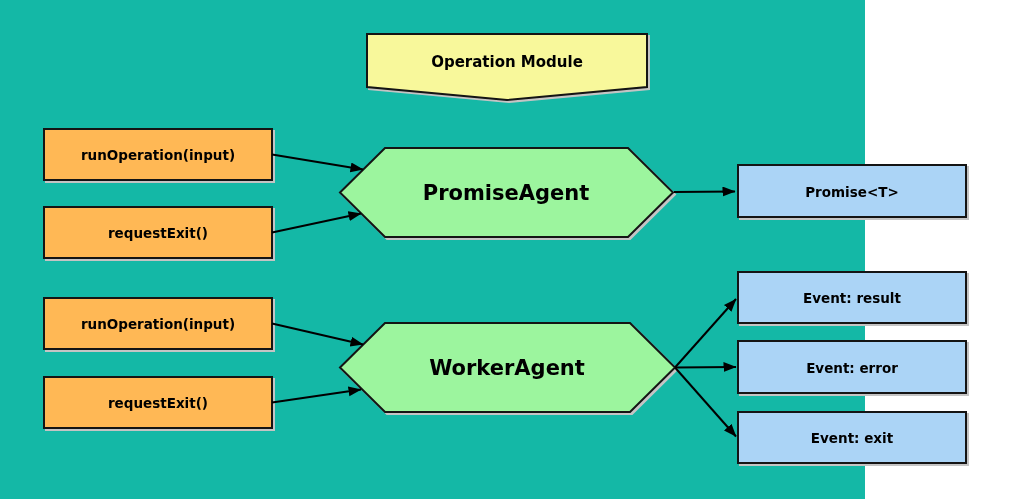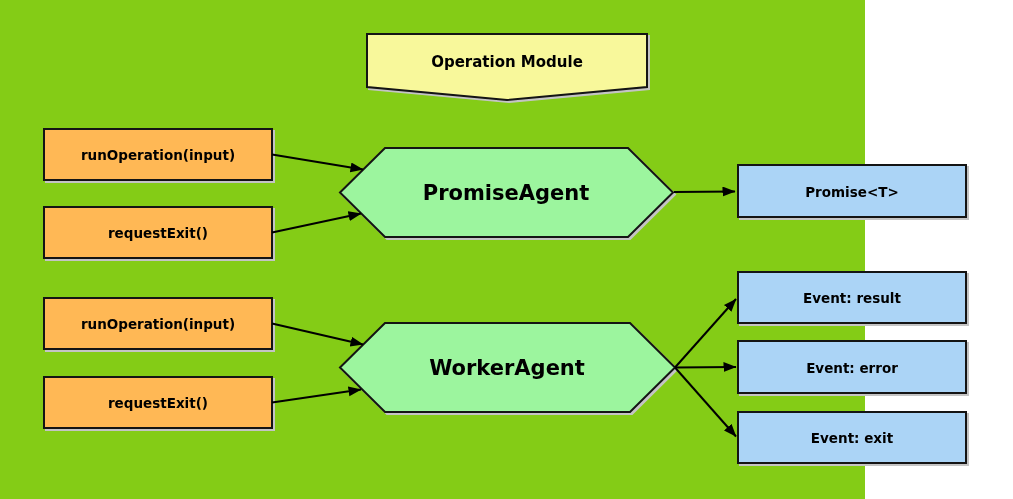--- a/index.html
+++ b/index.html
@@ -7,21 +7,21 @@
     padding: 0;
     background: #ffffff;
     width: 1013px;
     height: 499px;
     overflow: hidden;
   }
   .stage {
     position: relative;
     width: 865px;
     height: 499px;
-    background: #84cc16;
+    background: #14b8a6;
   }
   svg {
     display: block;
     font-family: "DejaVu Sans", "Liberation Sans", sans-serif;
   }
   .shape {
     stroke: #141414;
     stroke-width: 2;
     filter: drop-shadow(2px 2.5px 0px #c4c4c4);
   }

